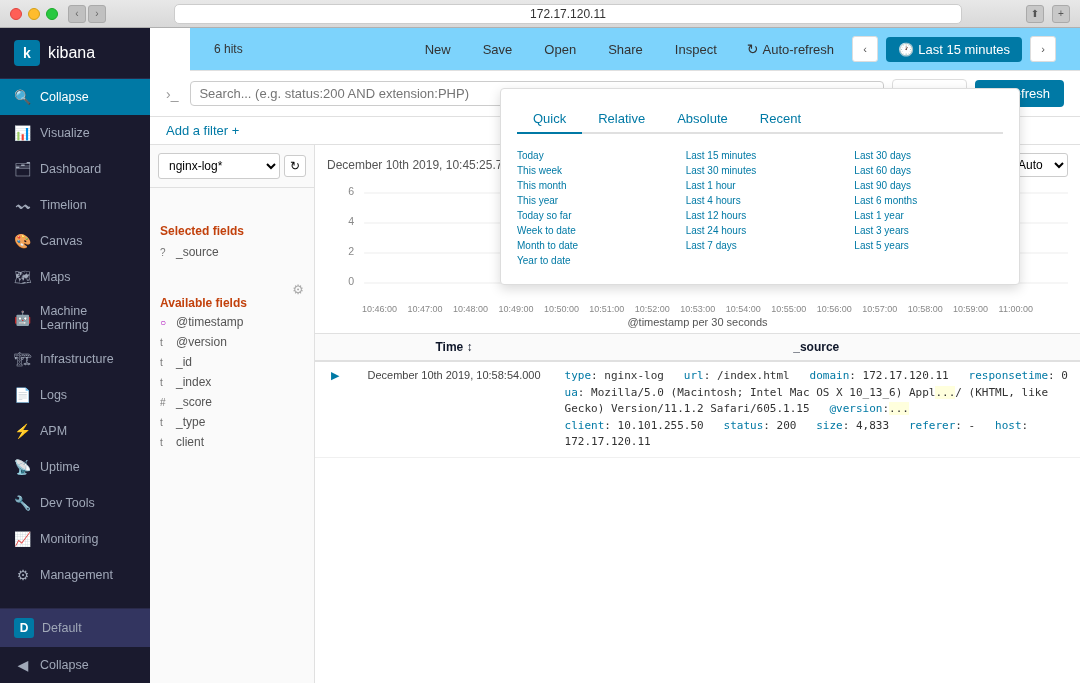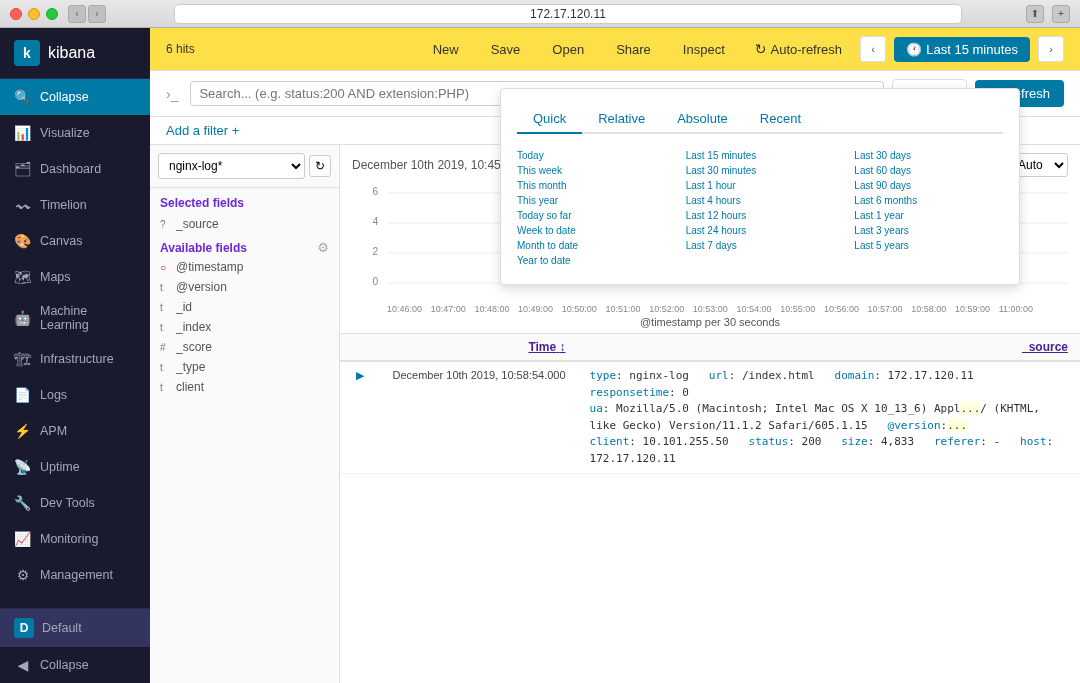--- a/index.html
+++ b/index.html
@@ -71,25 +71,26 @@
     .sidebar-icon { width: 18px; height: 18px; display: flex; align-items: center; justify-content: center; font-size: 14px; flex-shrink: 0; }
     .sidebar-bottom { margin-top: auto; border-top: 1px solid #2a2a4a; }
 
     
     .content { flex: 1; display: flex; flex-direction: column; overflow: hidden; background: #fff; }
 
     
     .toolbar {
       display: flex;
       align-items: center;
-      padding: 8px 16px;
-      background: #fde047;
+      padding: 8px 24px;
+      background: #7dd3fc;
       border-bottom: 1px solid #e0e0e0;
       gap: 8px;
       flex-shrink: 0;
+      margin-left: 40px;
     }
     .hits-count { font-size: 12px; color: #333; margin-right: 8px; }
     .toolbar-spacer { flex: 1; }
     .toolbar-btn {
       padding: 5px 12px;
       background: transparent;
       border: none;
       color: #333;
       cursor: pointer;
       font-size: 13px;
@@ -154,49 +155,49 @@
     
     .filter-row {
       padding: 6px 16px; background: #fff; border-bottom: 1px solid #e0e0e0; flex-shrink: 0;
     }
     .add-filter { color: #0079a5; cursor: pointer; font-size: 13px; }
 
     
     .main-area { display: flex; flex: 1; overflow: hidden; }
 
     
-    .left-panel { width: 190px; background: #fafafa; border-right: 1px solid #e0e0e0; display: flex; flex-direction: column; overflow-y: auto; flex-shrink: 0; }
+    .left-panel { width: 165px; background: #fafafa; border-right: 1px solid #e0e0e0; display: flex; flex-direction: column; overflow-y: auto; flex-shrink: 0; }
     .index-select-row { display: flex; align-items: center; padding: 8px; gap: 4px; border-bottom: 1px solid #e0e0e0; }
     .index-select {
       flex: 1; border: 1px solid #ccc; border-radius: 3px; padding: 4px 6px; font-size: 12px; background: white;
     }
     .refresh-icon-btn { width: 22px; height: 22px; border: 1px solid #ccc; border-radius: 3px; background: white; cursor: pointer; display: flex; align-items: center; justify-content: center; font-size: 12px; }
 
-    .panel-section-title { font-size: 12px; font-weight: 600; color: #6d28d9; padding: 8px 10px 4px; }
+    .panel-section-title { font-size: 12px; font-weight: 600; color: #c2410c; padding: 8px 10px 4px; margin-top: 28px; }
     .panel-field { display: flex; align-items: center; padding: 3px 10px; font-size: 12px; color: #555; gap: 4px; cursor: pointer; }
     .field-type { font-size: 10px; color: #777; width: 12px; flex-shrink: 0; }
     .field-name { flex: 1; }
     .section-header { display: flex; align-items: center; justify-content: space-between; padding: 6px 10px 2px; }
 
     
     .right-panel { flex: 1; display: flex; flex-direction: column; overflow: hidden; }
 
     
     .chart-area { padding: 8px 12px; border-bottom: 1px solid #e0e0e0; flex-shrink: 0; }
     .chart-header { display: flex; align-items: center; justify-content: space-between; margin-bottom: 8px; }
     .date-range-text { font-size: 12px; color: #555; }
     .auto-select { padding: 3px 8px; border: 1px solid #ccc; border-radius: 3px; font-size: 12px; background: white; }
 
     .chart-wrapper { position: relative; height: 140px; }
     .chart-svg { width: 100%; height: 120px; }
 
     
     .results-area { flex: 1; overflow-y: auto; }
     .results-table { width: 100%; border-collapse: collapse; }
-    .results-table th { text-align: right; padding: 6px 12px; font-size: 12px; color: #4c1d95; border-bottom: 2px solid #e0e0e0; background: #fafafa; font-weight: 600; position: sticky; top: 0; text-decoration: underline; }
+    .results-table th { text-align: center; padding: 6px 12px; font-size: 12px; color: #0f172a; border-bottom: 2px solid #e0e0e0; background: #fafafa; font-weight: 600; position: sticky; top: 0; }
     .results-table td { padding: 6px 12px; font-size: 12px; color: #444; border-bottom: 1px solid #f0f0f0; vertical-align: top; }
     .expand-btn { background: none; border: none; color: #0079a5; cursor: pointer; font-size: 11px; padding: 0 4px; }
     .source-text { font-family: monospace; font-size: 11px; line-height: 1.5; color: #333; }
   </style>
 </head>
 <body>
 
 <div class="titlebar">
   <div class="traffic-lights">
     <div class="tl red"></div>

